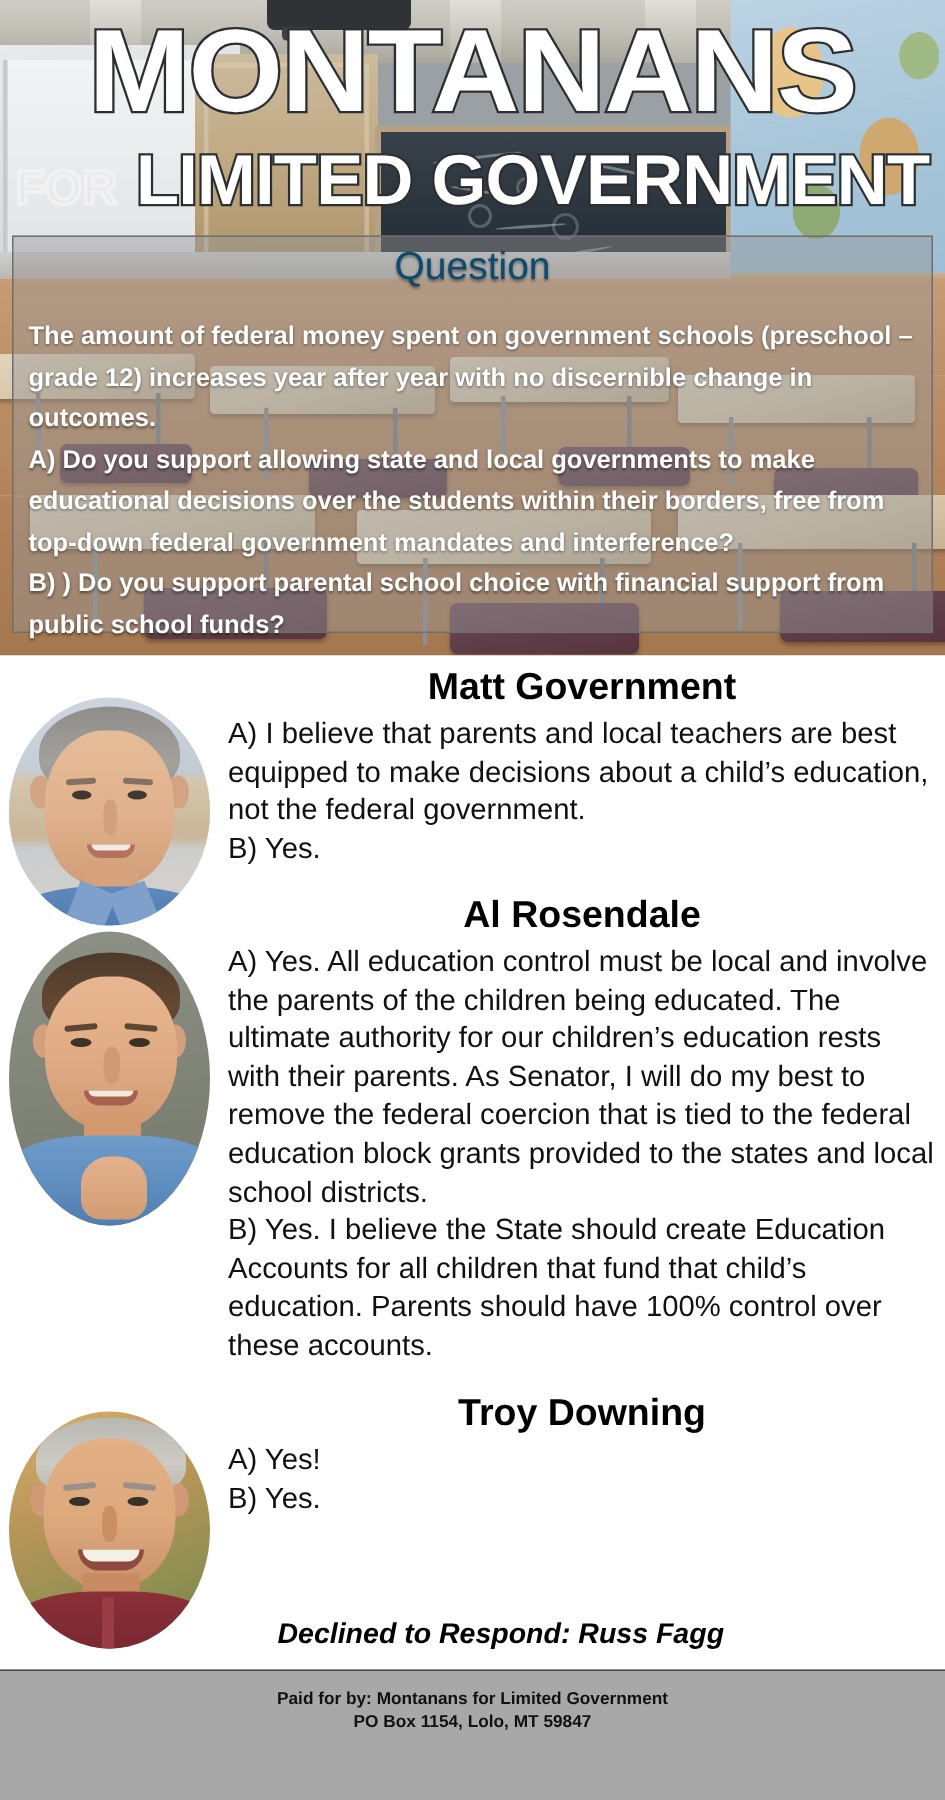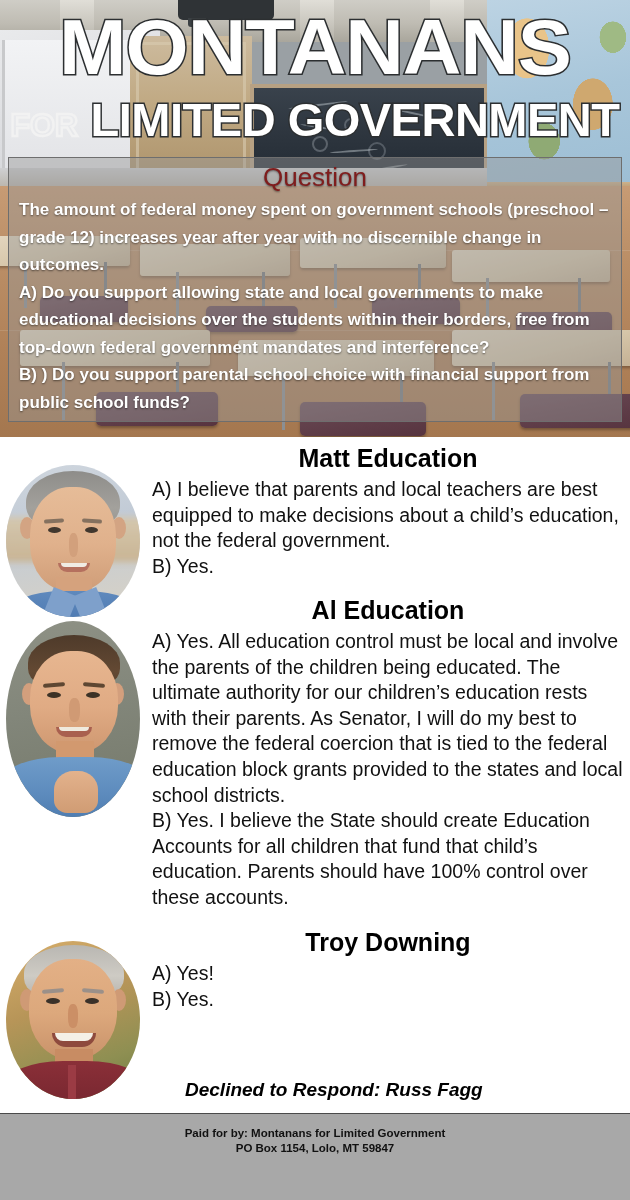--- a/index.html
+++ b/index.html
@@ -147,24 +147,24 @@
   .question-box {
     position:absolute; left:8px; top:157px; width:614px; height:265px;
     background:rgba(150,150,150,.45);
     border:1px solid #6e6e6e;
     padding:4px 10px 0 10px;
   }
   .question-title {
     text-align:center;
     font-size:26px;
     line-height:30px;
-    color:#7f1d1d;
+    color:#0c4a6e;
     font-weight:normal;
     text-shadow:0 1px 2px rgba(0,0,0,.45);
-    margin-bottom:4px;
+    margin-bottom:18px;
   }
   .question-body {
     font-size:17px;
     line-height:27.5px;
     color:#ffffff;
     font-weight:bold;
     text-shadow:0 1px 2px rgba(0,0,0,.5);
     white-space:pre-line;
   }
 
@@ -373,21 +373,21 @@
           <div class="eye-r"></div>
         <div class="nose"></div>
         <div class="mouth"></div>
           <div class="teeth"></div>
         <div class="neck"></div>
         <div class="shirt"></div>
           <div class="collar-l"></div>
           <div class="collar-r"></div>
       </div>
     </div>
-    <div class="cand-name" style="top:6px;">Matt Education</div>
+    <div class="cand-name" style="top:6px;">Matt Government</div>
     <div class="answers" style="top:40px;">A) I believe that parents and local teachers are best equipped to make decisions about a child’s education, not the federal government.
 B) Yes.</div>
   </div>
 
   <div class="cand" style="top:158px;">
     <div class="cand-photo p2" style="top:26px; height:196px;">
       <div class="face">
         <div class="hair"></div>
           <div class="ear-l"></div>
           <div class="ear-r"></div>
@@ -397,21 +397,21 @@
         <div class="eye-l"></div>
           <div class="eye-r"></div>
         <div class="nose"></div>
         <div class="mouth"></div>
           <div class="teeth"></div>
         <div class="neck"></div>
         <div class="shirt"></div>
           <div class="hand"></div>
       </div>
     </div>
-    <div class="cand-name" style="top:0px;">Al Education</div>
+    <div class="cand-name" style="top:0px;">Al Rosendale</div>
     <div class="answers" style="top:34px;">A) Yes. All education control must be local and involve the parents of the children being educated. The ultimate authority for our children’s education rests with their parents. As Senator, I will do my best to remove the federal coercion that is tied to the federal education block grants provided to the states and local school districts.
 B) Yes. I believe the State should create Education Accounts for all children that fund that child’s education. Parents should have 100% control over these accounts.</div>
   </div>
 
   <div class="cand" style="top:490px;">
     <div class="cand-photo p3" style="top:14px; height:158px;">
       <div class="face">
         <div class="hair"></div>
           <div class="ear-l"></div>
           <div class="ear-r"></div>

